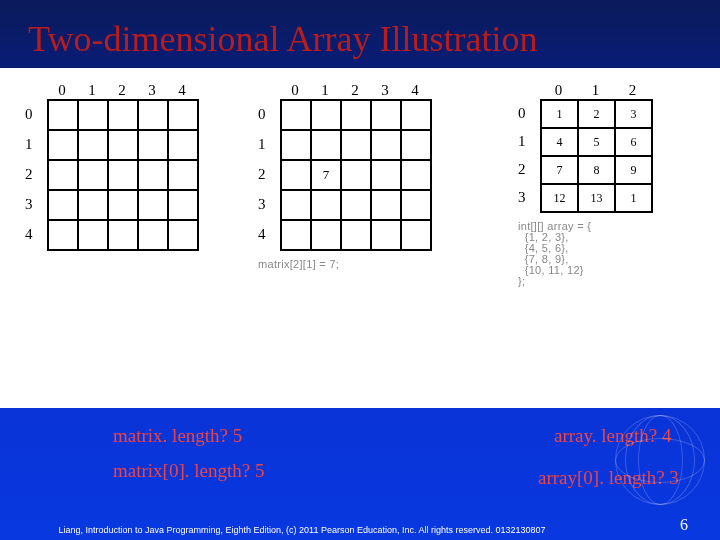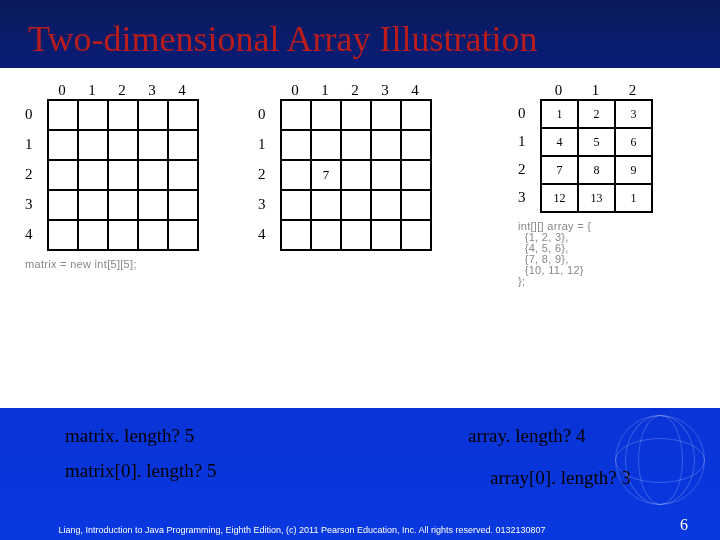--- a/index.html
+++ b/index.html
@@ -69,23 +69,24 @@
     font-family: Liberation Sans, sans-serif;
     font-size: 11px;
     color: #888;
     margin-top: 8px;
     white-space: pre;
     line-height: 1;
     letter-spacing: 0.3px;
   }
   .bottom-text {
     position: absolute;
-    color: #000000;
+    color: #ef4444;
     font-size: 19px;
     font-family: "Times New Roman", serif;
+    margin-left: 48px;
   }
   .footer {
     position: absolute;
     bottom: 4px;
     left: 0;
     width: 604px;
     text-align: center;
     color: #fff;
     font-size: 9px;
     font-family: Arial, sans-serif;
@@ -174,21 +175,20 @@
           <div class="cell"></div>
           <div class="cell"></div>
           <div class="cell"></div>
         <div class="cell"></div>
           <div class="cell"></div>
           <div class="cell"></div>
           <div class="cell"></div>
           <div class="cell"></div>
       </div>
     </div>
-    <div class="code-text">matrix = new int[5][5];</div>
   </div>
 
   <div id="g2" class="grid-block" style="left:258px; top:14px;">
     <div class="col-headers">
       <span>0</span>
       <span>1</span>
       <span>2</span>
       <span>3</span>
       <span>4</span>
     </div>
@@ -231,20 +231,21 @@
           <div class="cell"></div>
           <div class="cell"></div>
           <div class="cell"></div>
         <div class="cell"></div>
           <div class="cell"></div>
           <div class="cell"></div>
           <div class="cell"></div>
           <div class="cell"></div>
       </div>
     </div>
+    <div class="code-text">matrix[2][1] = 7;</div>
   </div>
 
   <div id="g3" class="grid-block" style="left:518px; top:14px;">
     <div class="col-headers">
       <span>0</span>
       <span>1</span>
       <span>2</span>
     </div>
     <div style="display:flex;">
       <div>
@@ -281,21 +282,21 @@
   {4, 5, 6},
   {7, 8, 9},
   {10, 11, 12}
 };</div>
   </div>
 
 </div>
 
 <div class="bottom-text" style="left:65px; top:425px;">matrix. length?  5</div>
 <div class="bottom-text" style="left:65px; top:460px;text-align:right;">matrix[0]. length? 5</div>
-<div class="bottom-text" style="left:468px; top:425px;">array. length?  4</div>
+<div class="bottom-text" style="left:506px; top:425px;">array. length?  4</div>
 <div class="bottom-text" style="left:490px; top:467px;">array[0]. length? 3</div>
 
 <div class="globe">
   <div class="globe-ring" style="width:90px;height:90px;left:5px;top:5px;"></div>
   <div class="globe-ring" style="width:90px;height:45px;left:5px;top:28px;"></div>
   <div class="globe-ring" style="width:45px;height:90px;left:28px;top:5px;"></div>
   <div class="globe-ring" style="width:70px;height:90px;left:15px;top:5px;"></div>
 </div>
 
 <div class="footer">Liang, Introduction to Java Programming, Eighth Edition, (c) 2011 Pearson Education, Inc. All rights reserved. 0132130807</div>

